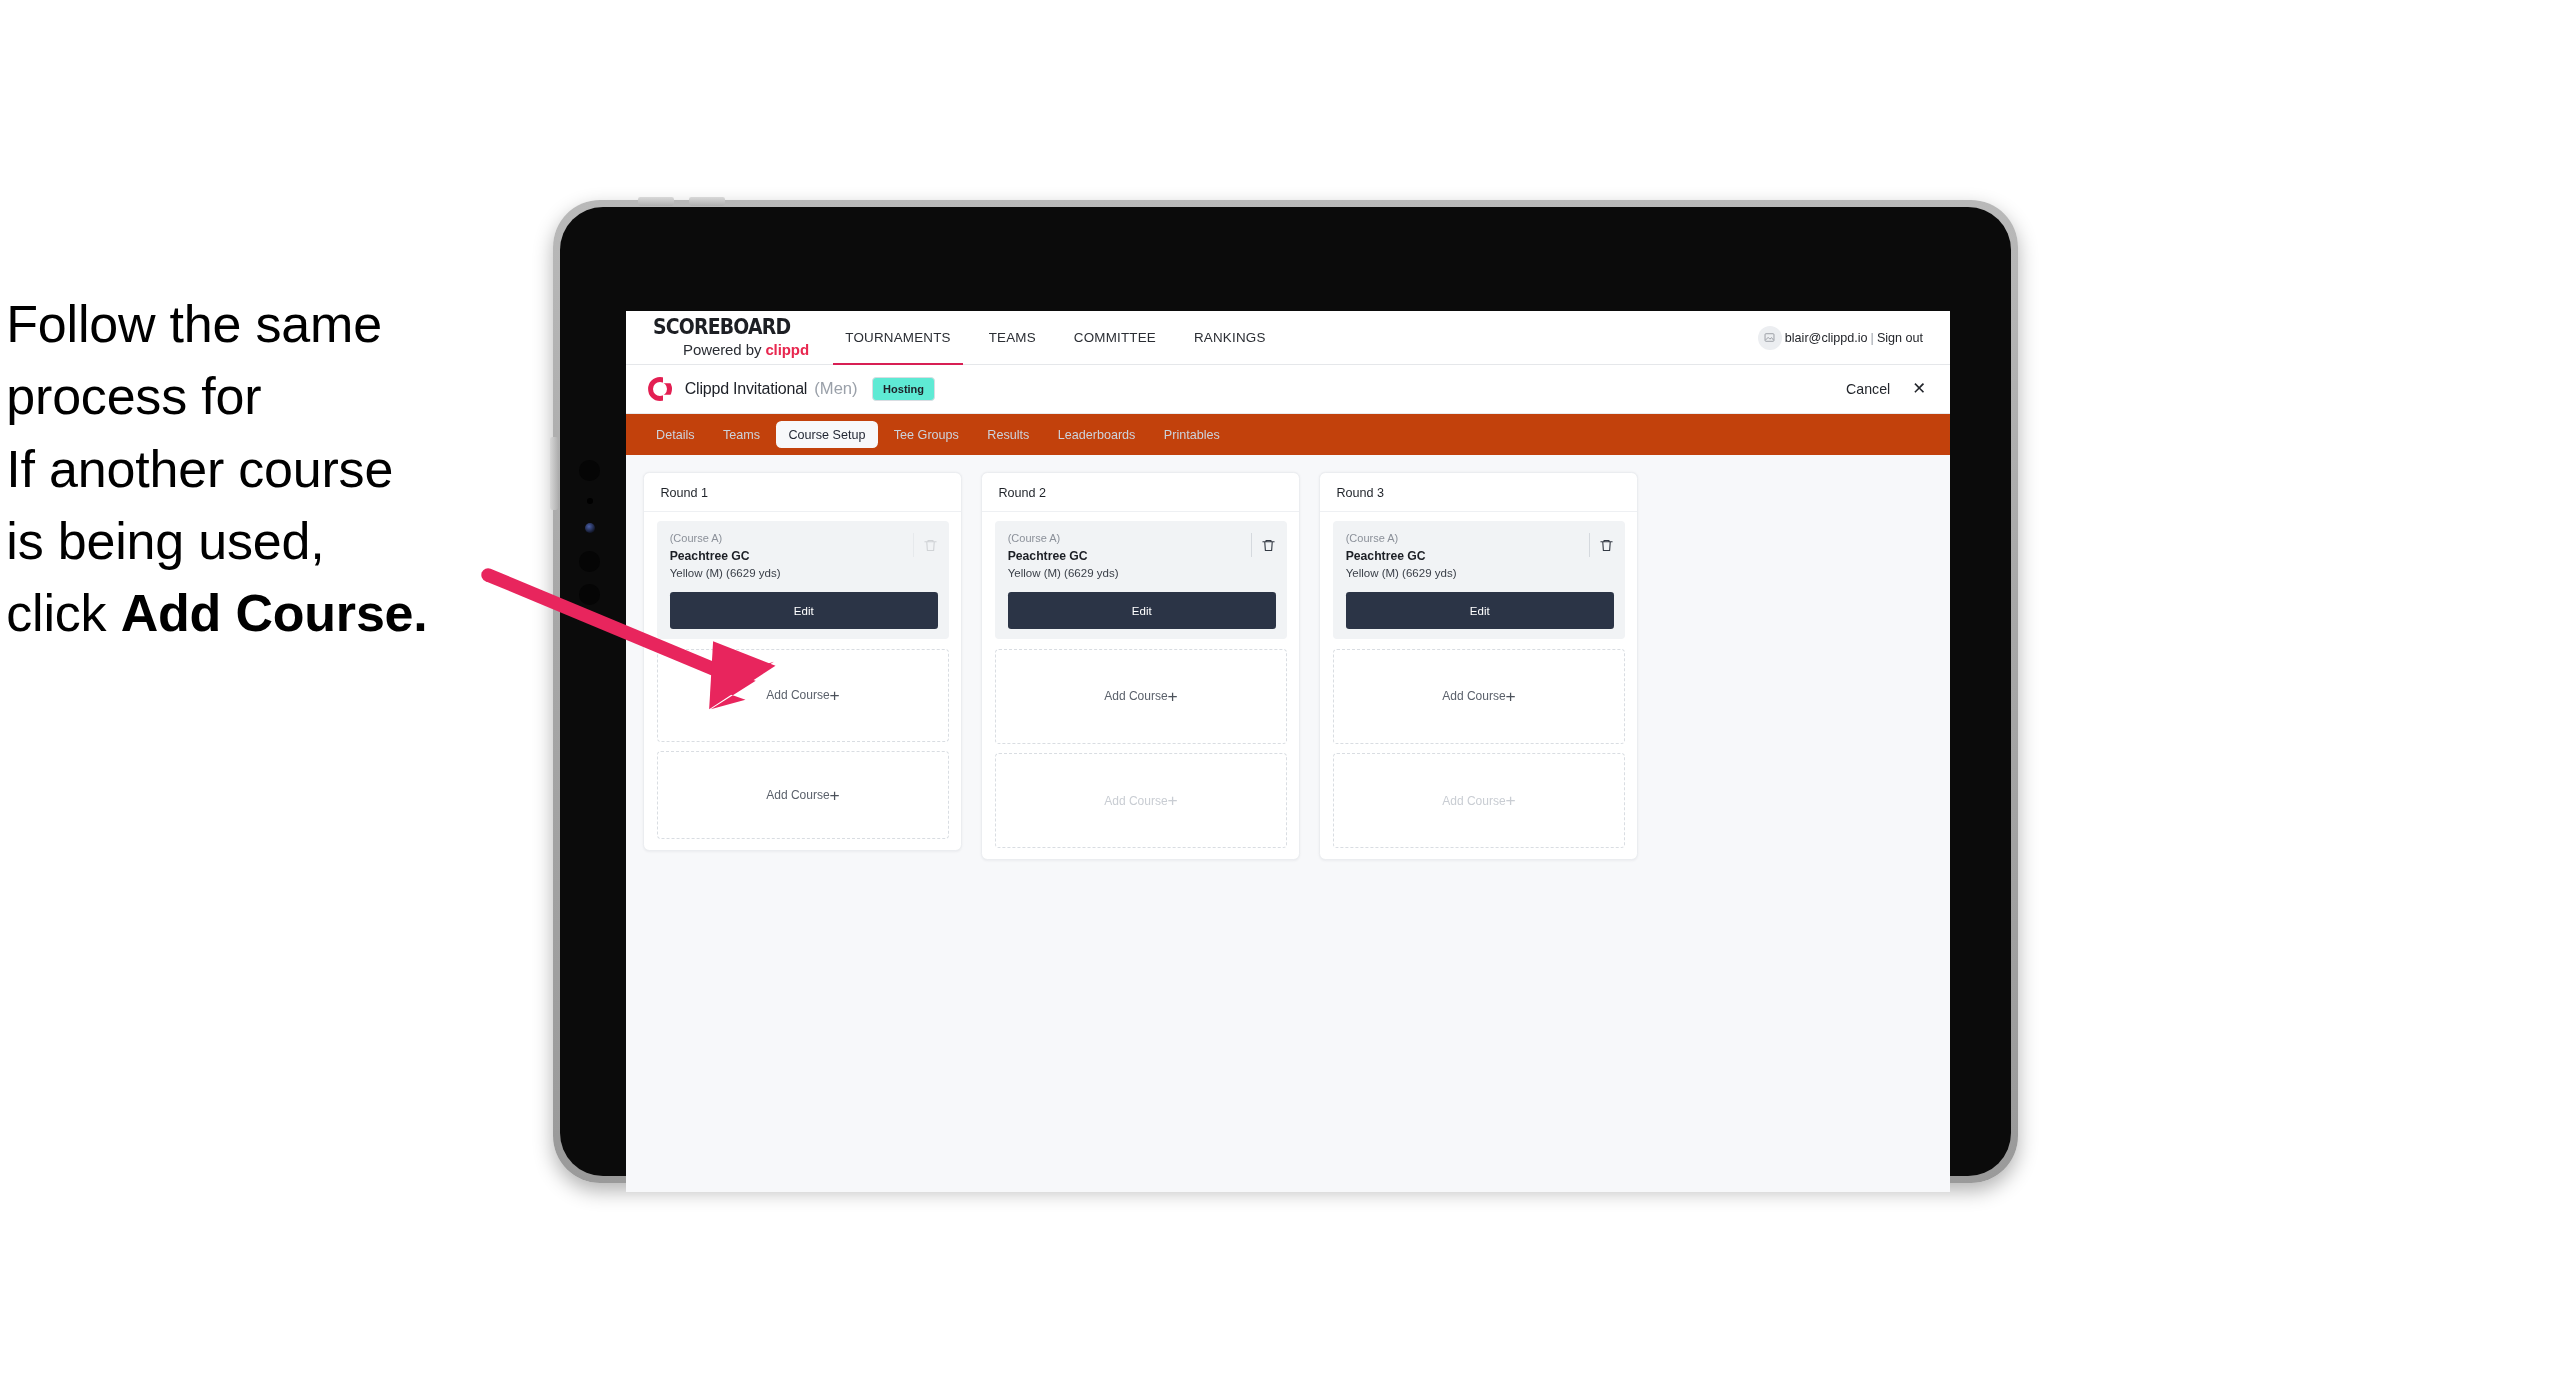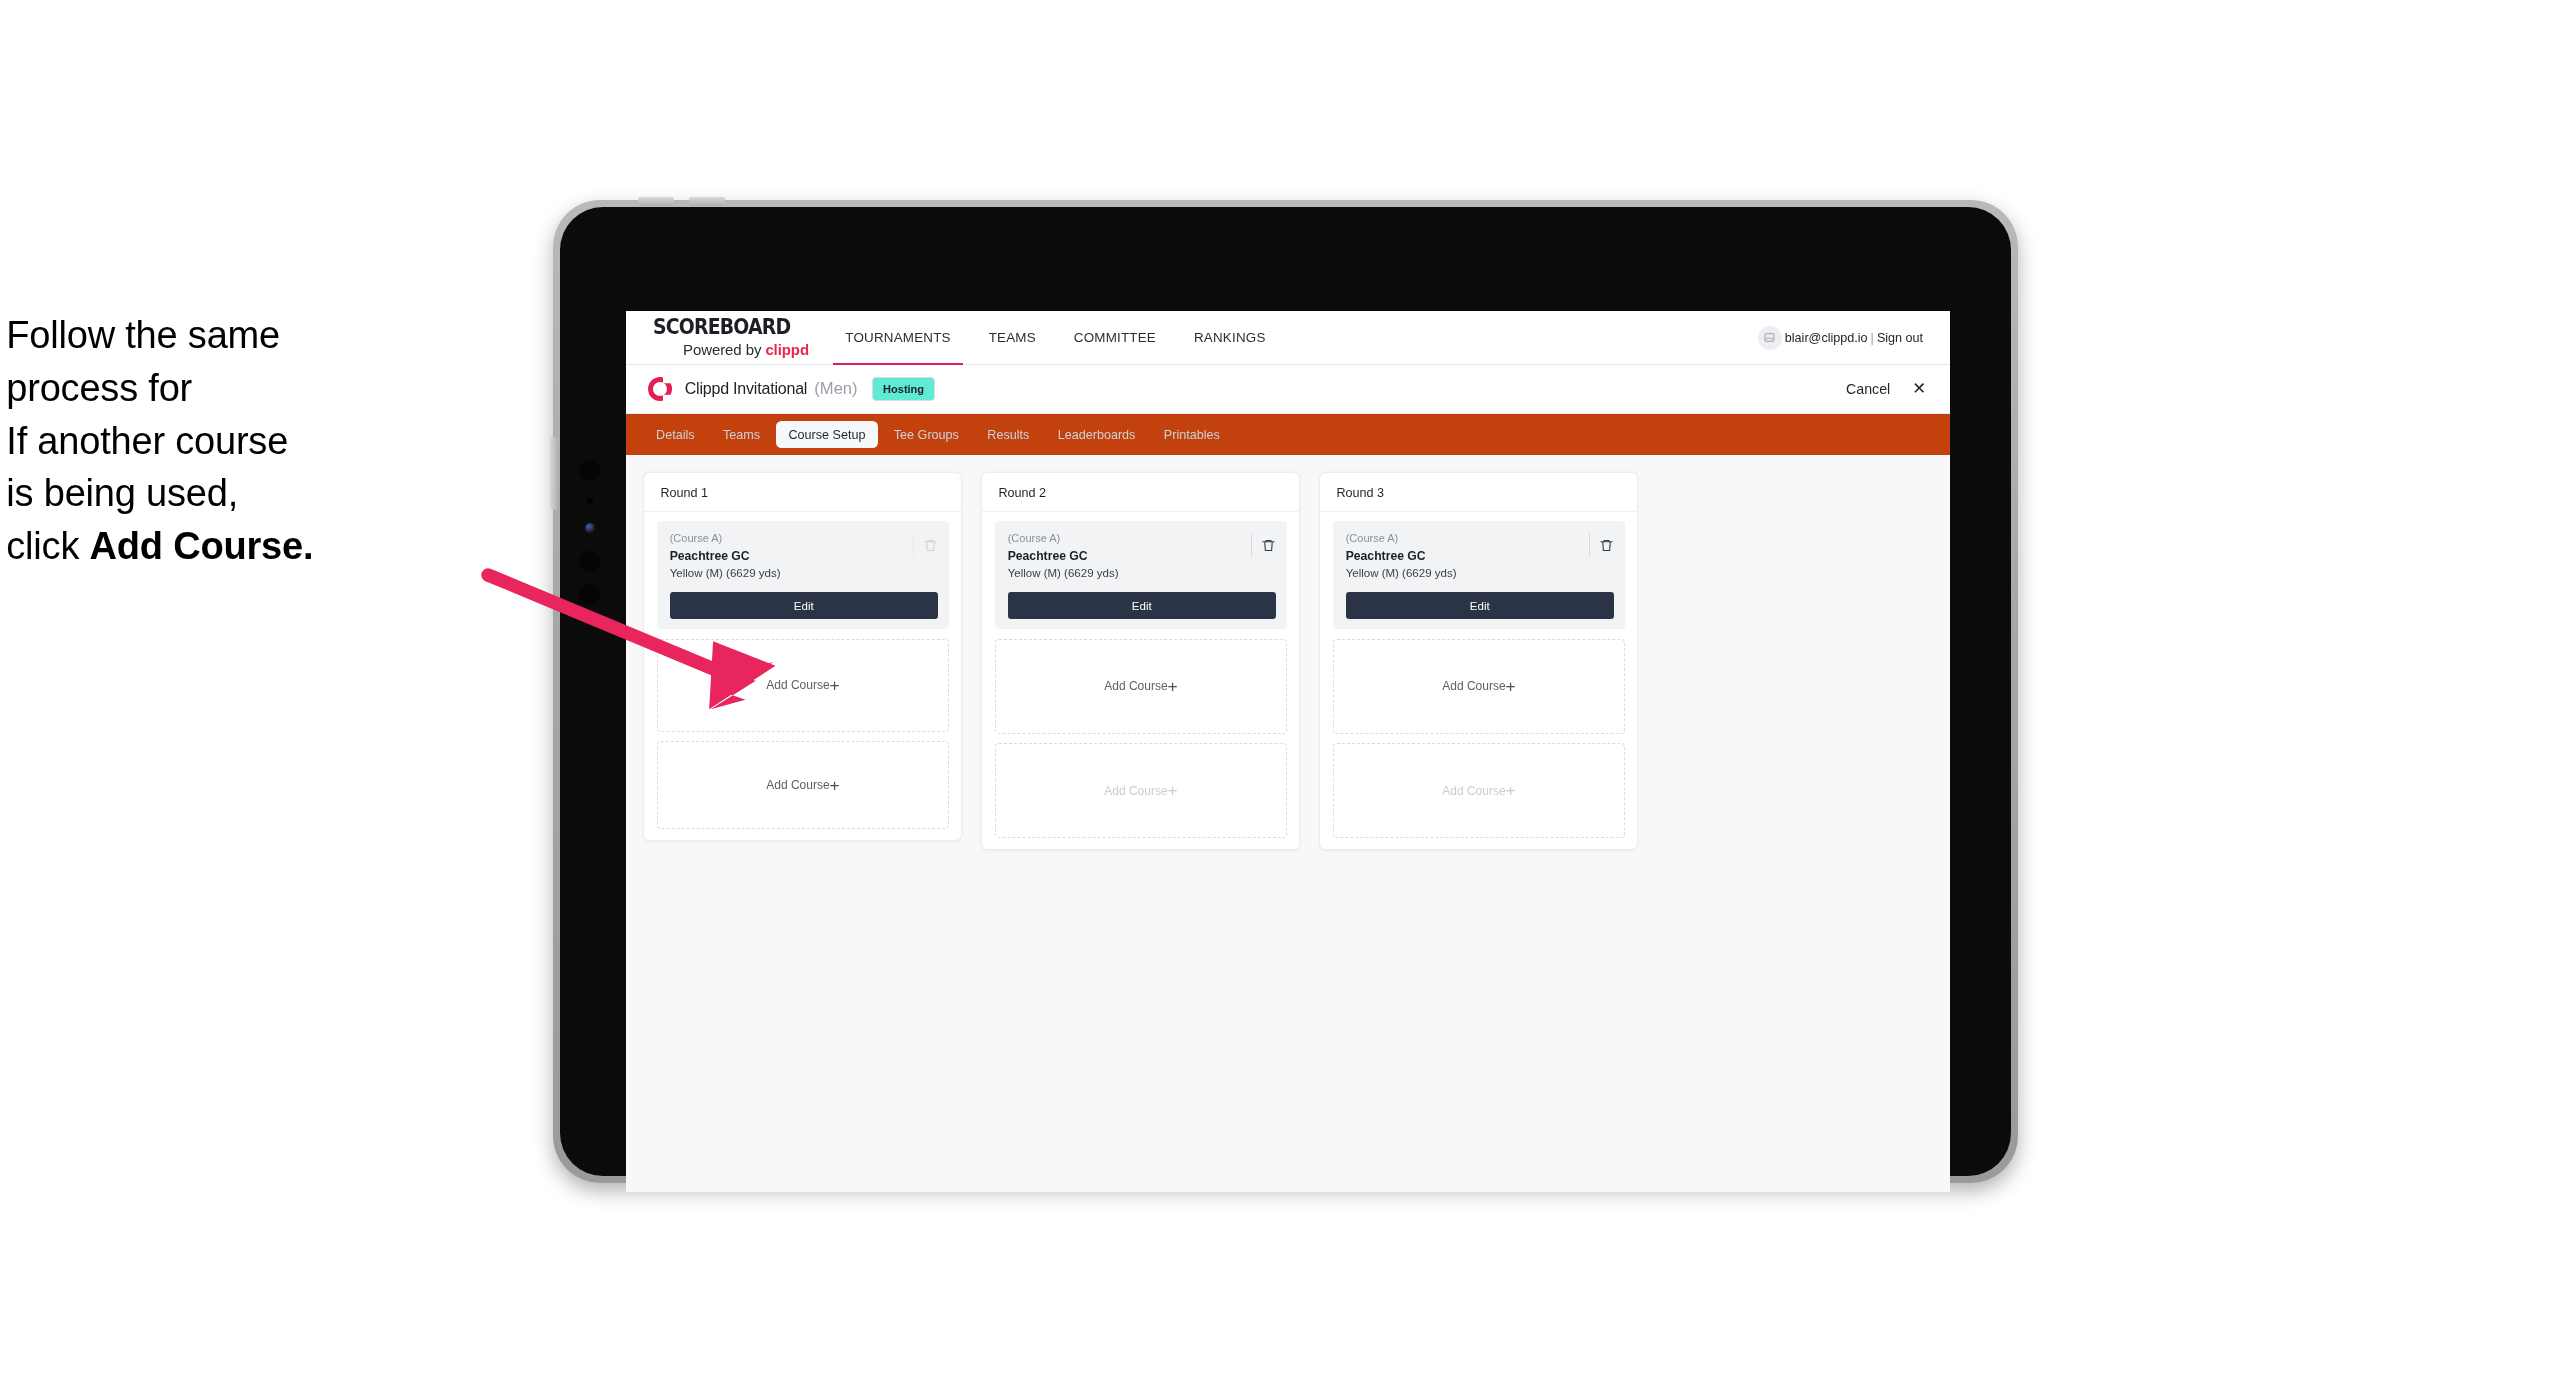--- a/index.html
+++ b/index.html
@@ -7,23 +7,23 @@
     width: 2576px; height: 1386px;
     background: #ffffff;
     font-family: "Liberation Sans", sans-serif;
     overflow: hidden;
   }
   #root { position: relative; width: 2576px; height: 1386px; }
 
   
   .instruction {
     position: absolute;
-    left: 6.3px; top: 309px;
+    left: 6.3px; top: 288px;
     width: 505px;
-    font-size: 38px;
+    font-size: 52px;
     line-height: 1.39;
     color: #000000;
     font-weight: 400;
     letter-spacing: -0.2px;
   }
   .instruction b { font-weight: 700; }
 
   
   .arrow-wrap { position: absolute; left: 0; top: 0; width: 2576px; height: 1386px; pointer-events: none; }
 
@@ -183,21 +183,21 @@
   .course-name  { font-size: 12.2px; color:#1c1f25; font-weight: 700; line-height: 1.5; }
   .course-tee   { font-size: 11.5px; color:#3b4049; line-height: 1.5; }
   .course-tools { display:flex; align-items:center; gap: 9.5px; padding-top: 2.4px; }
   .vdiv { width: 0.8px; height: 24px; background:#d5d9de; }
   .trash { width: 15px; height: 15px; display:block; cursor:pointer; }
   .dim .vdiv { background:#e6e9ec; }
   .dim .trash { opacity: 0.17; }
 
   .edit-btn {
     margin-top: 9.5px;
-    width: 100%; height: 27px;
+    width: 100%; height: 37px;
     background:#2b3446; color:#ffffff;
     border: none; border-radius: 3.2px;
     font-size: 11.5px; font-weight: 500;
     font-family: "Liberation Sans", sans-serif;
     cursor: pointer;
   }
 
   .add-box {
     height: 95px;
     border: 0.8px dashed #d9dde2;

